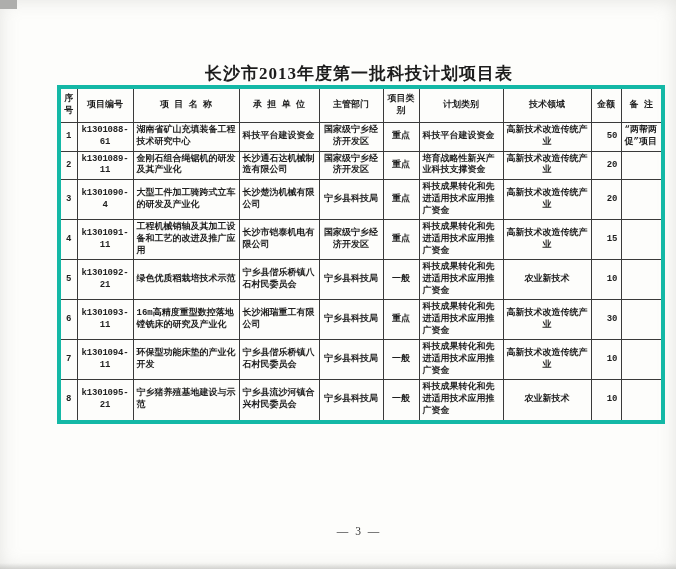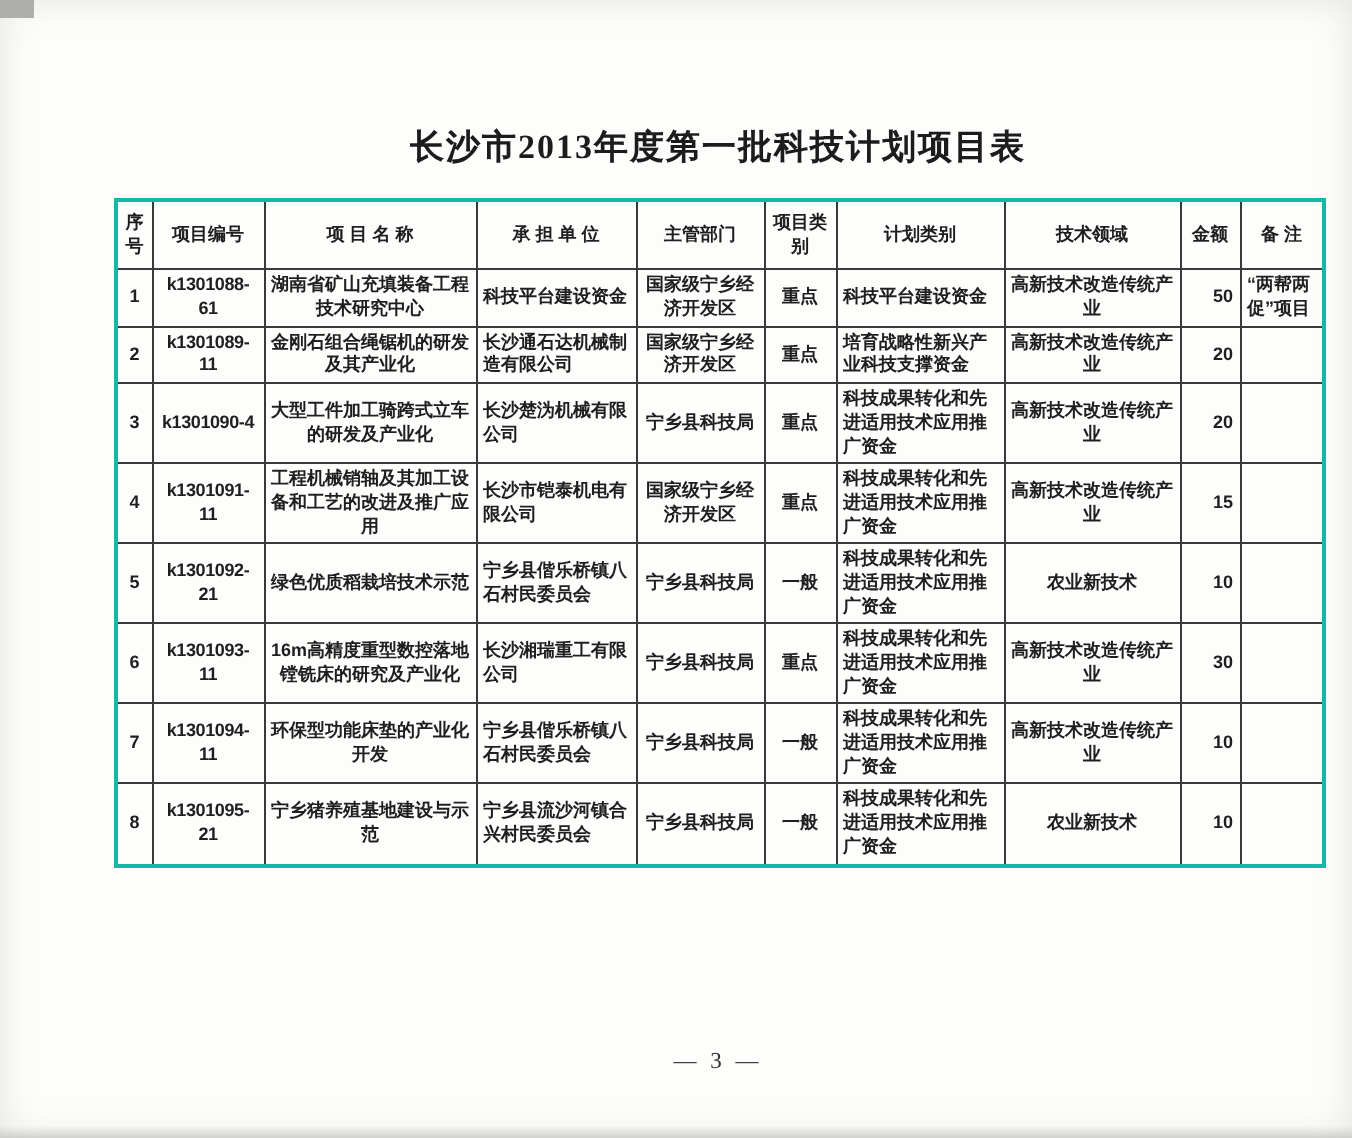--- a/index.html
+++ b/index.html
@@ -43,39 +43,38 @@
     font-weight: bold;
     margin-top: 13px;
     margin-bottom: 3px;
     padding-right: 2px;
     color: #2a2a2a;
   }
   table.project-table {
     width: 604px;
     border-collapse: collapse;
     table-layout: fixed;
-    border: 2px solid #14b8a6;
-    font-family: Liberation Sans, sans-serif;
-    margin-top: 14px;
+    border: 4px solid #14b8a6;
+    font-family: Liberation Mono, monospace;
   }
   .project-table th, .project-table td {
     border: 1px solid #3a3a3a;
     font-size: 9px;
     font-weight: bold;
     line-height: 1.3;
     padding: 2px 3px;
     color: #1f1f1f;
     overflow: hidden;
     vertical-align: middle;
   }
   .project-table th { text-align: center; padding: 5px 2px; }
   .group-cell { text-align: left; padding: 3px 4px 2px 10px; font-size: 9px; }
   .c-no     { text-align: center; }
   .c-code   { text-align: center; font-size: 8.5px; letter-spacing: -0.2px; }
-  .c-name   { text-align: center; }
+  .c-name   { text-align: left; }
   .c-unit   { text-align: left; }
   .c-dept   { text-align: center; }
   .c-cat    { text-align: center; }
   .c-plan   { text-align: left; }
   .c-field  { text-align: center; }
   .c-amount { text-align: right; }
   .c-remark { text-align: left; font-size: 8.5px; }
   .page-number {
     position: absolute;
     left: 57px; width: 604px;

